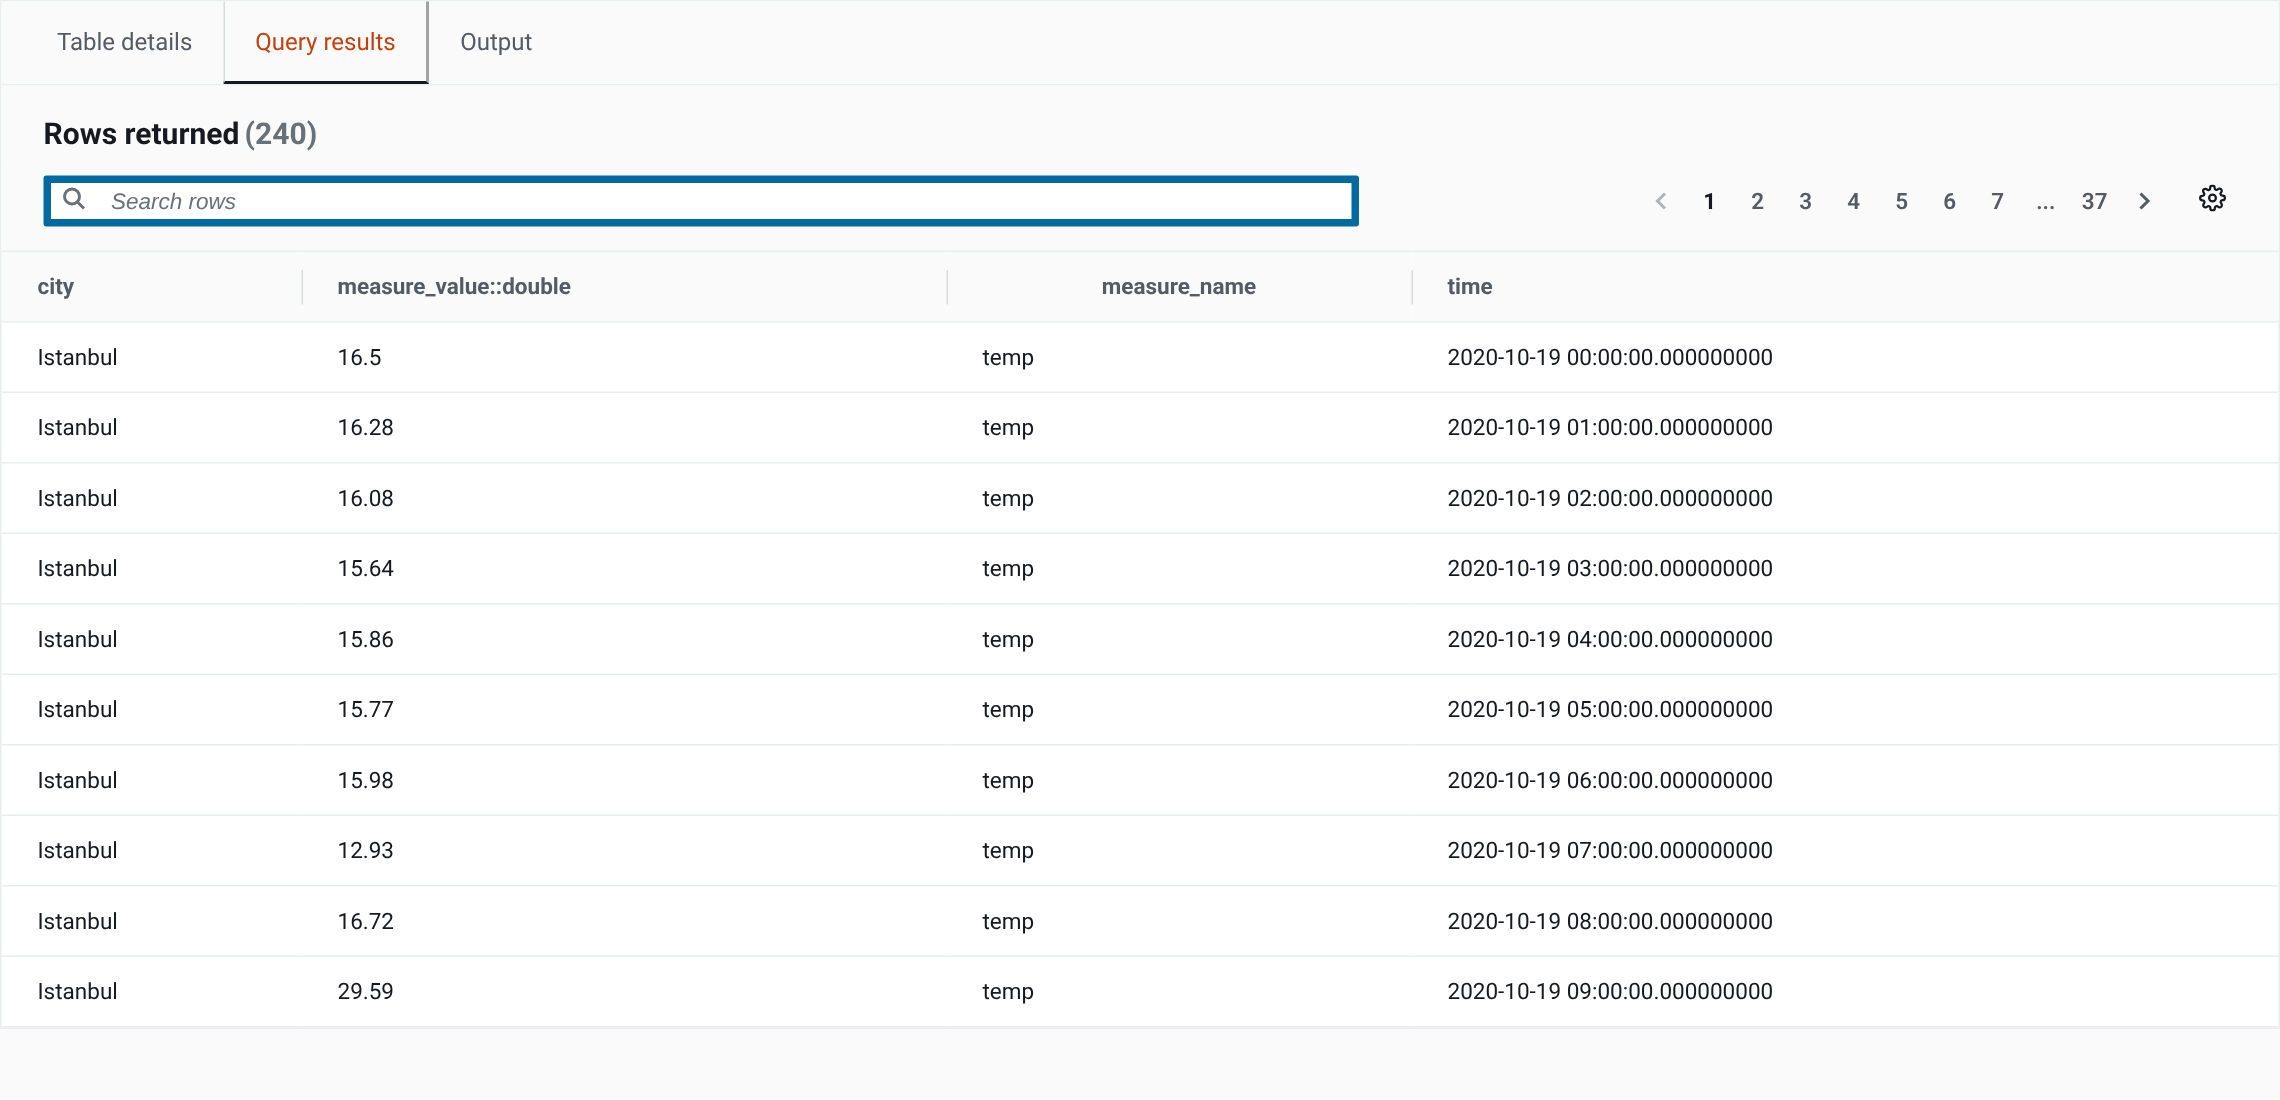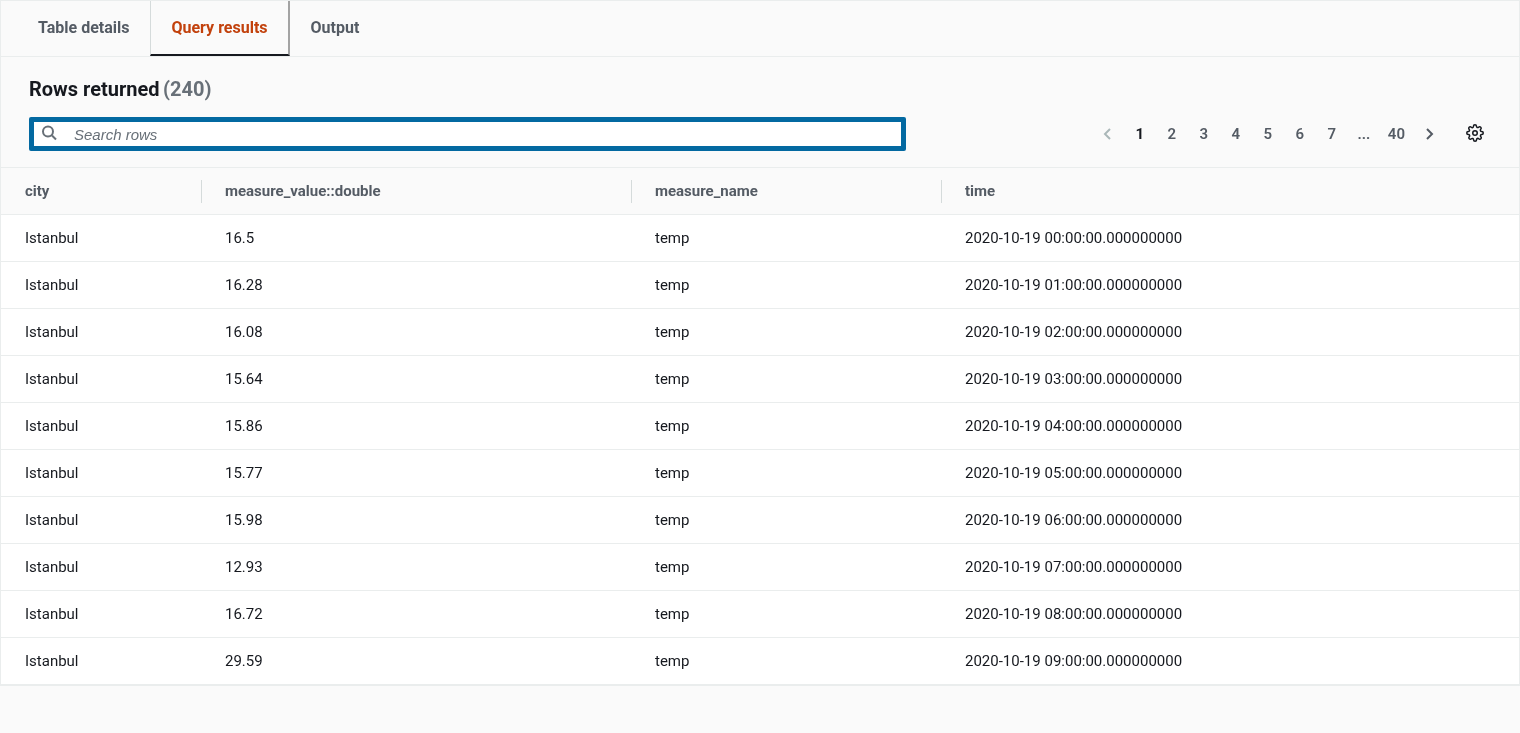--- a/index.html
+++ b/index.html
@@ -19,21 +19,21 @@
       border-bottom: 1px solid #eaeded;
       padding: 0 16px;
       align-items: stretch;
       height: 56px;
       background: #fafafa;
     }
     .tab {
       padding: 16px 20px;
       cursor: pointer;
       font-size: 16px;
-      font-weight: 700;
+      font-weight: 400;
       color: #545b64;
       border-left: 1px solid transparent;
       border-right: 1px solid transparent;
       border-bottom: 2px solid transparent;
       position: relative;
       display: flex;
       align-items: center;
     }
     .tab.active {
       color: #c2410c;
@@ -137,21 +137,21 @@
     tbody td {
       padding: 14px 24px;
       font-size: 15px;
       color: #16191f;
       border-bottom: 1px solid #eaeded;
       white-space: nowrap;
       margin-left: 48px;
     }
     .col-city { width: 200px; }
     .col-measure-value { width: 430px; }
-    .col-measure-name { width: 310px; }
+    .col-measure-name { width: 310px; text-align: center; }
   </style>
 </head>
 <body>
 
 <div class="container">
 
   <div class="tabs">
     <div class="tab">Table details</div>
     <div class="tab active">Query results</div>
     <div class="tab">Output</div>
@@ -181,21 +181,21 @@
           </svg>
         </span>
         <span class="page-btn current">1</span>
         <span class="page-btn">2</span>
         <span class="page-btn">3</span>
         <span class="page-btn">4</span>
         <span class="page-btn">5</span>
         <span class="page-btn">6</span>
         <span class="page-btn">7</span>
         <span class="page-btn">...</span>
-        <span class="page-btn">40</span>
+        <span class="page-btn">37</span>
         <span class="page-chevron">
           <svg width="16" height="16" viewBox="0 0 16 16" fill="none" stroke="#545b64" stroke-width="2">
             <polyline points="6,3 11,8 6,13"></polyline>
           </svg>
         </span>
       </div>
       <div class="settings-btn">
         <span>
         <svg width="18" height="18" viewBox="0 0 24 24" fill="none" stroke="#16191f" stroke-width="2">
           <circle cx="12" cy="12" r="3"></circle>

